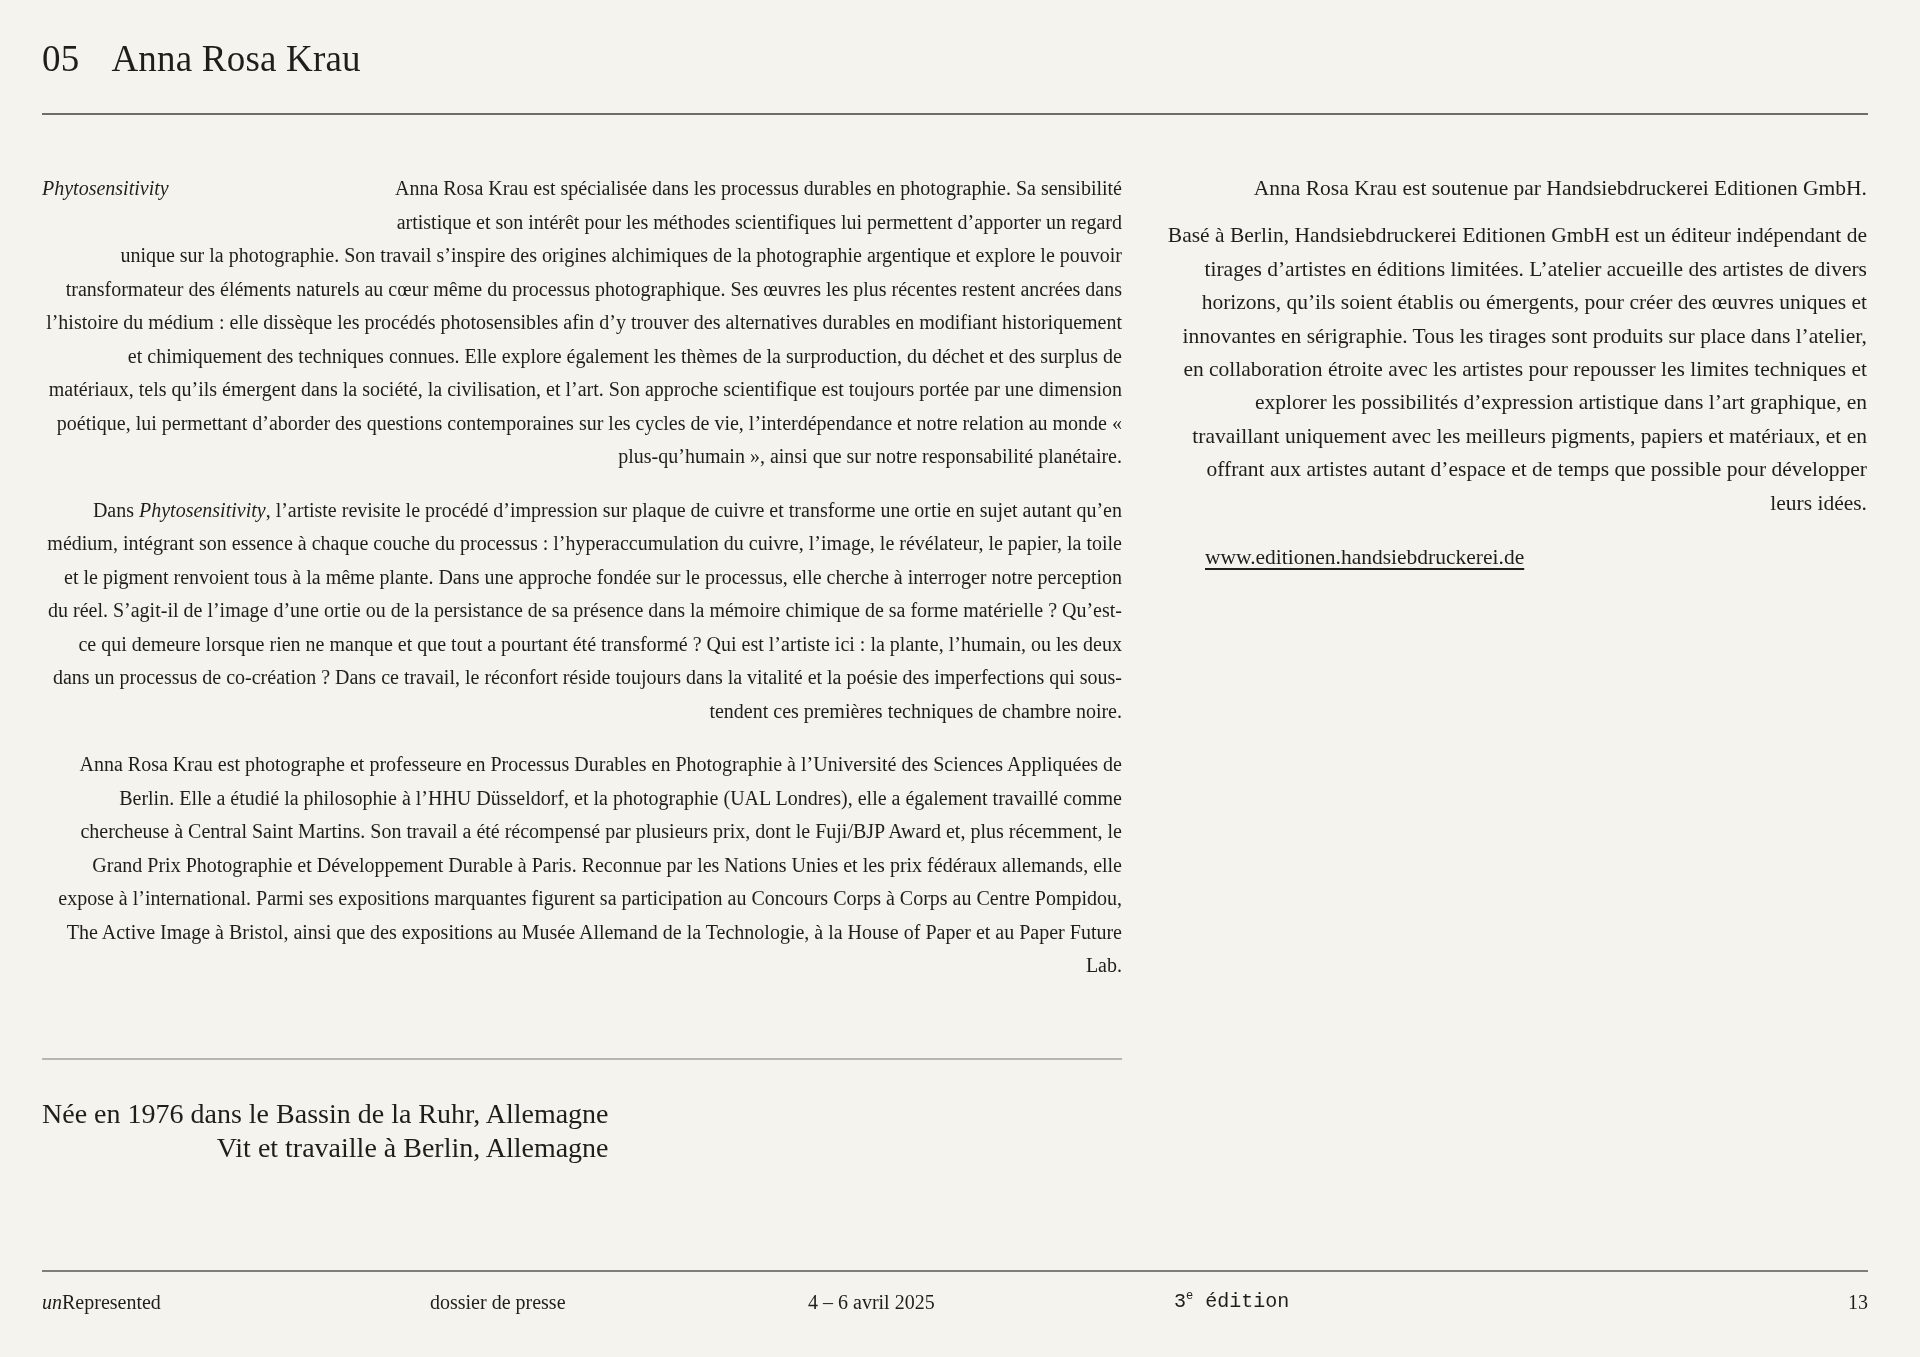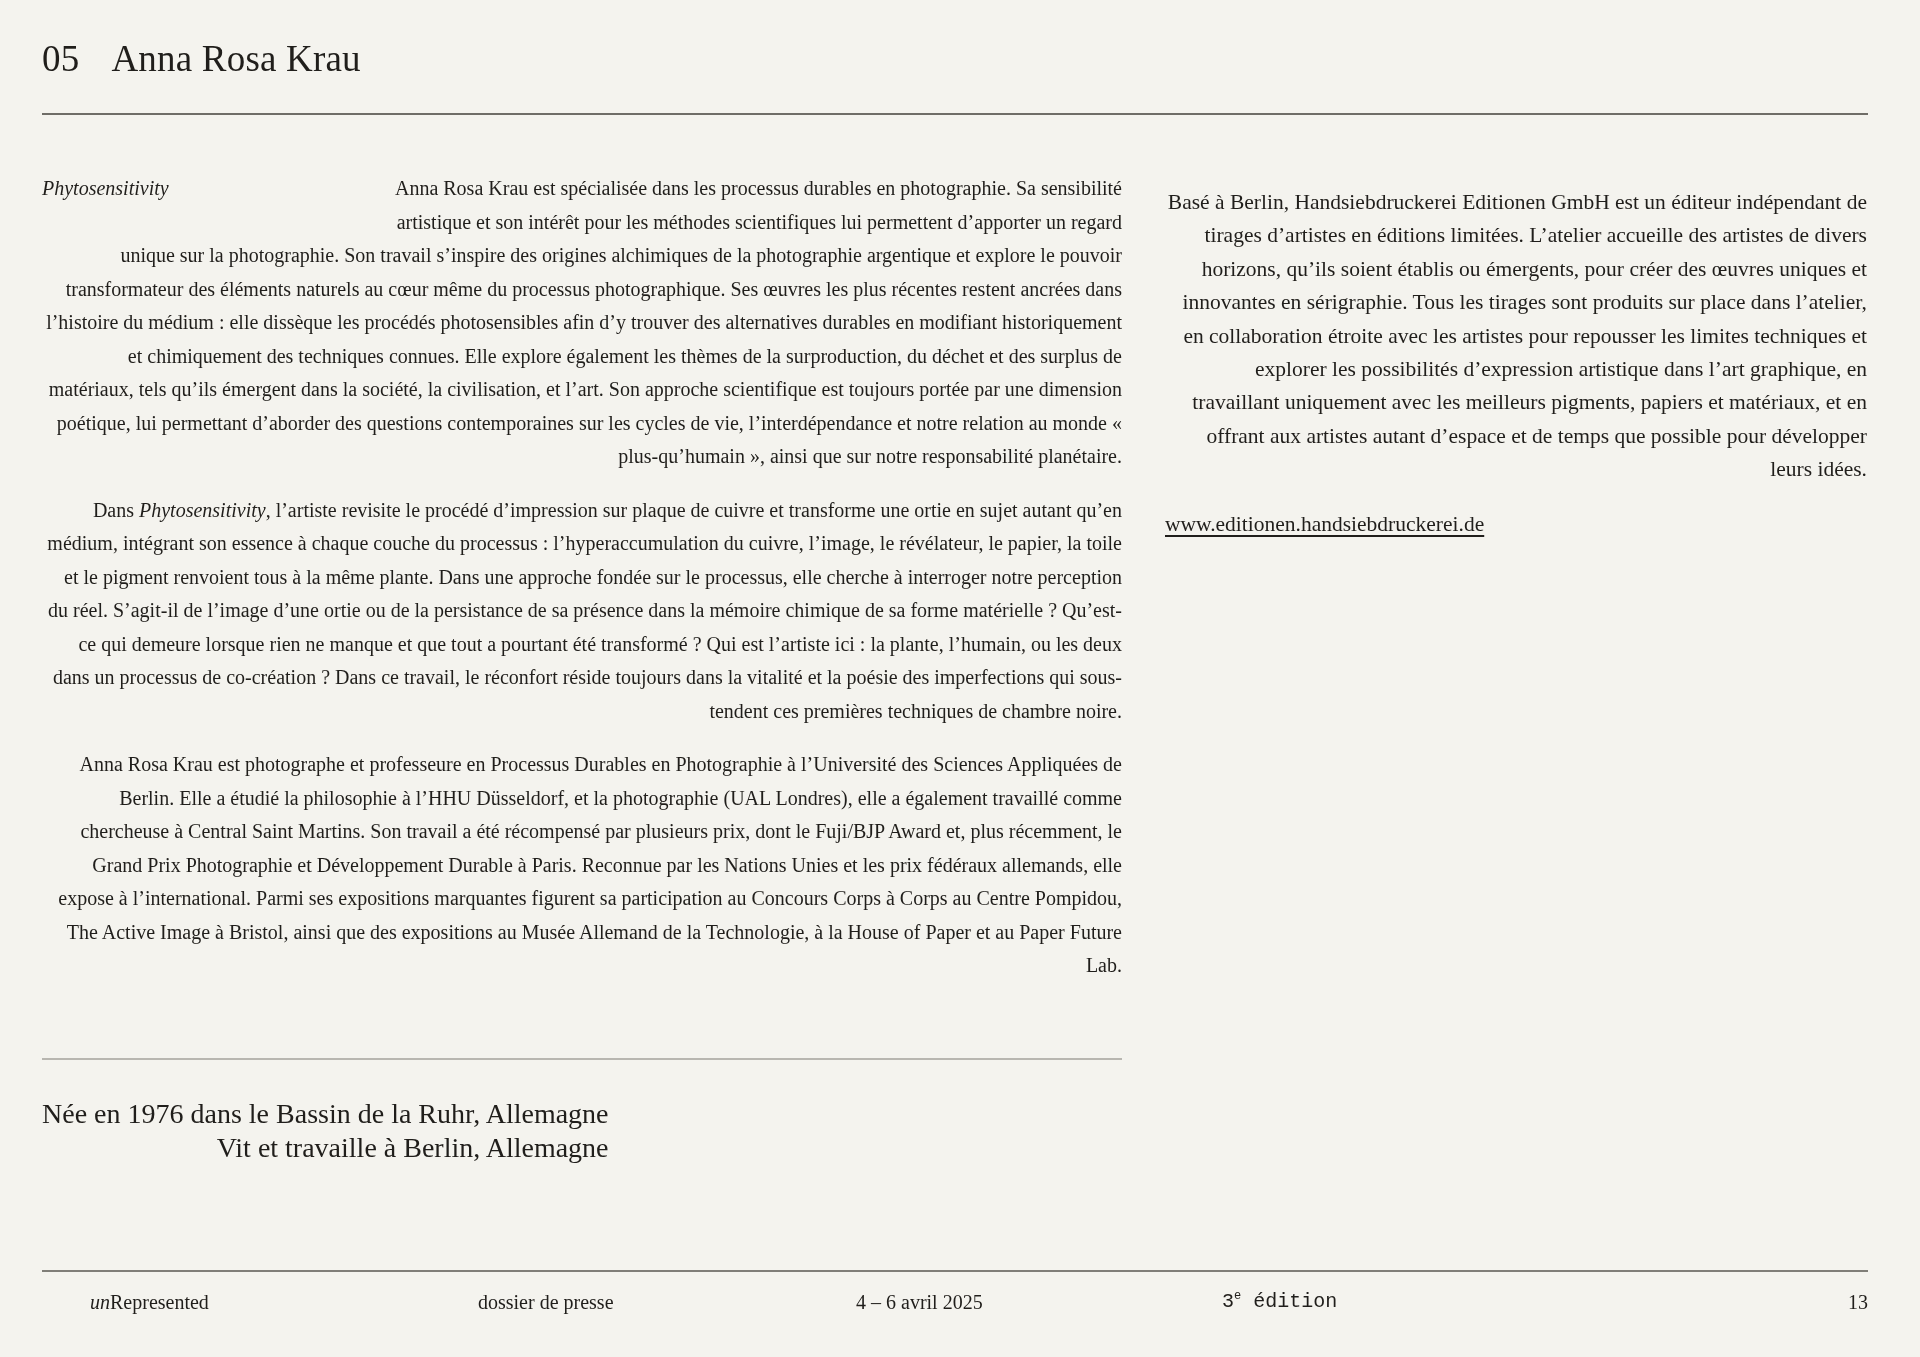--- a/index.html
+++ b/index.html
@@ -40,32 +40,33 @@
   .col-right {
     position: absolute; left: 1165px; top: 172px; width: 702px;
     font-size: 21.5px; line-height: 33.4px;
     text-align: justify;
   }
   .col-right p.para { margin-top: 14px; }
   .website-link {
     display: inline-block; margin-top: 21px;
     color: inherit; 
     text-underline-offset: 4px;
+    margin-left: 40px;
   }
 
   
   .bio {
     position: absolute; left: 42px; top: 1097px;
     font-size: 28px; line-height: 33.5px; text-align: left;
   }
 
   
   .footer-item {
     position: absolute; top: 1290px;
-    font-size: 20px; line-height: 1.2; white-space: nowrap; margin-left: 48px;
+    font-size: 20px; line-height: 1.2; white-space: nowrap;
   }
   .f-brand   { left: 42px; }
   .f-doctype { left: 430px; }
   .f-dates   { left: 808px; }
   .f-edition { left: 1174px; font-family: Liberation Mono, monospace; }
   .f-page    { right: 52px; text-align: right; }
   .italic { font-style: italic; }
   sup.ed { font-size: 12px; vertical-align: super; line-height: 0; }
 </style>
 </head>
@@ -80,20 +81,21 @@
   <p>
     <span class="float-label">Phytosensitivity</span><span>Anna Rosa Krau est spécialisée dans les processus durables en photographie. Sa sensibilité artistique et son intérêt pour les méthodes scientifiques lui permettent d’apporter un regard unique sur la photographie. Son travail s’inspire des origines alchimiques de la photographie argentique et explore le pouvoir transformateur des éléments naturels au cœur même du processus photographique. Ses œuvres les plus récentes restent ancrées dans l’histoire du médium : elle dissèque les procédés photosensibles afin d’y trouver des alternatives durables en modifiant historiquement et chimiquement des techniques connues. Elle explore également les thèmes de la surproduction, du déchet et des surplus de matériaux, tels qu’ils émergent dans la société, la civilisation, et l’art. Son approche scientifique est toujours portée par une dimension poétique, lui permettant d’aborder des questions contemporaines sur les cycles de vie, l’interdépendance et notre relation au monde « plus-qu’humain », ainsi que sur notre responsabilité planétaire.</span>
   </p>
   <p class="para">
     <span>Dans </span><em>Phytosensitivity</em><span>, l’artiste revisite le procédé d’impression sur plaque de cuivre et transforme une ortie en sujet autant qu’en médium, intégrant son essence à chaque couche du processus : l’hyperaccumulation du cuivre, l’image, le révélateur, le papier, la toile et le pigment renvoient tous à la même plante. Dans une approche fondée sur le processus, elle cherche à interroger notre perception du réel. S’agit-il de l’image d’une ortie ou de la persistance de sa présence dans la mémoire chimique de sa forme matérielle ? Qu’est-ce qui demeure lorsque rien ne manque et que tout a pourtant été transformé ? Qui est l’artiste ici : la plante, l’humain, ou les deux dans un processus de co-création ? Dans ce travail, le réconfort réside toujours dans la vitalité et la poésie des imperfections qui sous-tendent ces premières techniques de chambre noire.</span>
   </p>
   <p class="para">Anna Rosa Krau est photographe et professeure en Processus Durables en Photographie à l’Université des Sciences Appliquées de Berlin. Elle a étudié la philosophie à l’HHU Düsseldorf, et la photographie (UAL Londres), elle a également travaillé comme chercheuse à Central Saint Martins. Son travail a été récompensé par plusieurs prix, dont le Fuji/BJP Award et, plus récemment, le Grand Prix Photographie et Développement Durable à Paris. Reconnue par les Nations Unies et les prix fédéraux allemands, elle expose à l’international. Parmi ses expositions marquantes figurent sa participation au Concours Corps à Corps au Centre Pompidou, The Active Image à Bristol, ainsi que des expositions au Musée Allemand de la Technologie, à la House of Paper et au Paper Future Lab.</p>
 </div>
 
 <div class="col-right">
+  <p>Anna Rosa Krau est soutenue par Handsiebdruckerei Editionen GmbH.</p>
   <p class="para">Basé à Berlin, Handsiebdruckerei Editionen GmbH est un éditeur indépendant de tirages d’artistes en éditions limitées. L’atelier accueille des artistes de divers horizons, qu’ils soient établis ou émergents, pour créer des œuvres uniques et innovantes en sérigraphie. Tous les tirages sont produits sur place dans l’atelier, en collaboration étroite avec les artistes pour repousser les limites techniques et explorer les possibilités d’expression artistique dans l’art graphique, en travaillant uniquement avec les meilleurs pigments, papiers et matériaux, et en offrant aux artistes autant d’espace et de temps que possible pour développer leurs idées.</p>
   <a href="#" class="website-link">www.editionen.handsiebdruckerei.de</a>
 </div>
 
 <div class="rule rule-mid"></div>
 <div class="bio">
   <div>Née en 1976 dans le Bassin de la Ruhr, Allemagne</div>
   <div>Vit et travaille à Berlin, Allemagne</div>
 </div>
 

